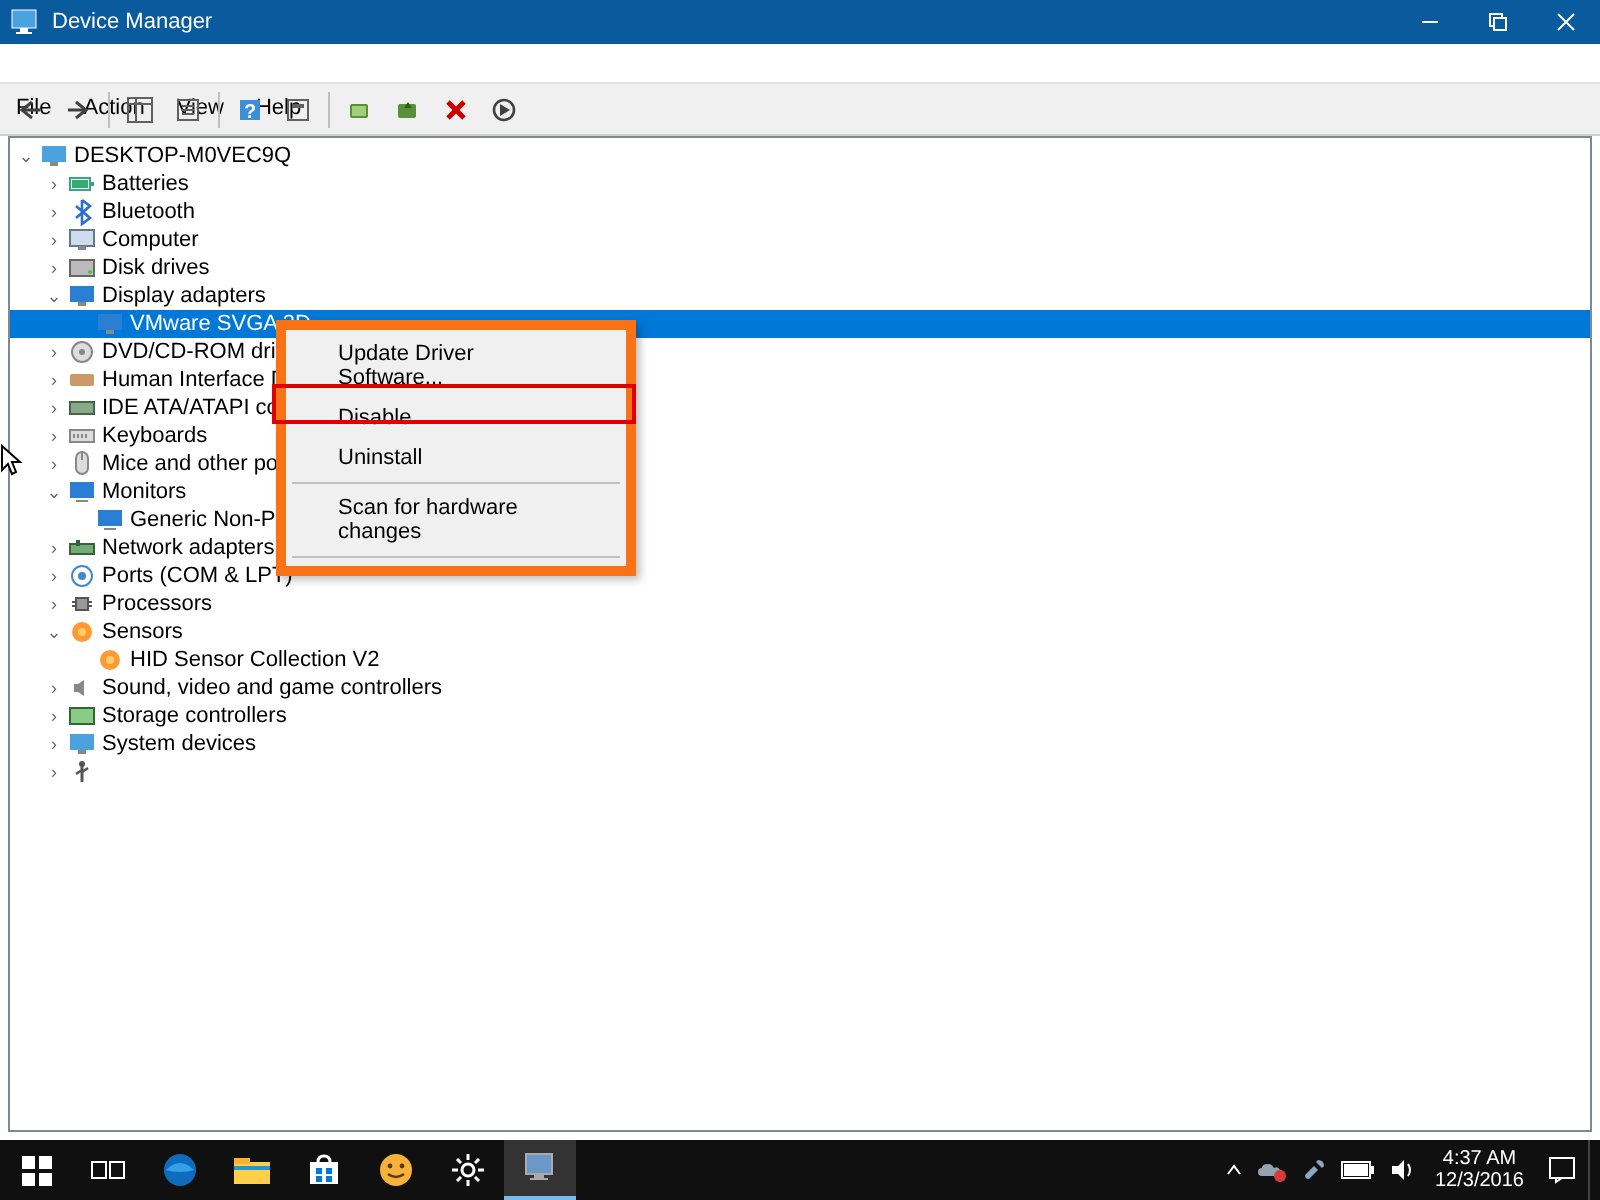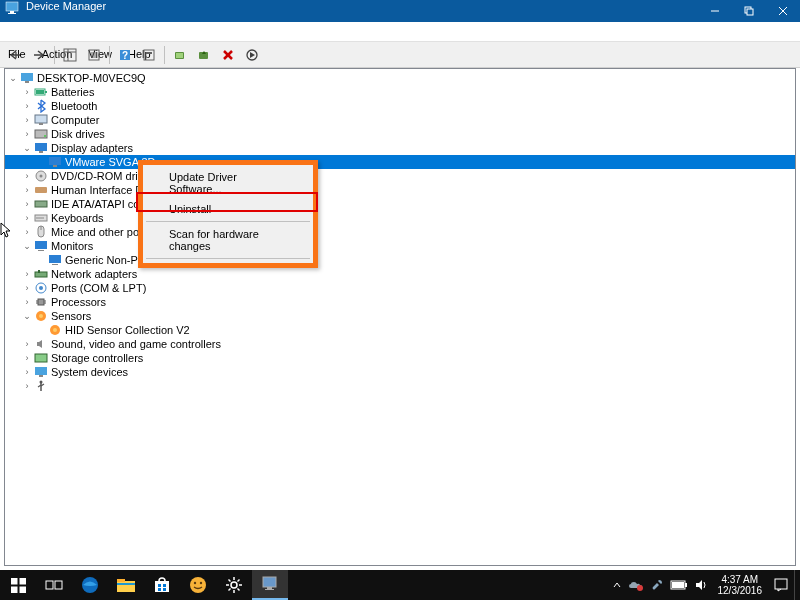--- a/index.html
+++ b/index.html
@@ -1,18 +1,18 @@
 <!DOCTYPE html>
 <html><head>
 <meta charset="utf-8">
 <style>
 * { margin:0; padding:0; box-sizing:border-box; font-family:"Segoe UI",Tahoma,sans-serif; }
 body { width:800px; height:600px; background:#fff; overflow:hidden; position:relative; }
 
-.titlebar { height:22px; background:#0a5a9e; color:#fff; display:flex; align-items:flex-start; font-size:11px; }
+.titlebar { height:22px; background:#0a5a9e; color:#fff; display:flex; align-items:center; font-size:11px; }
 .titlebar .icon { width:16px; height:16px; margin:0 4px; display:flex; align-items:center; justify-content:center; }
 .titlebar .title { flex:1; padding-left:2px; }
 .win-controls { display:flex; height:100%; }
 .win-controls div { width:34px; display:flex; align-items:center; justify-content:center; cursor:pointer; }
 
 .menubar { height:20px; background:#fff; display:flex; align-items:center; font-size:11px; border-bottom:1px solid #e1e1e1; }
 .menubar span { padding:2px 8px; cursor:pointer;margin-top:44px; }
 
 .toolbar { height:26px; background:#f0f0f0; border-bottom:1px solid #d0d0d0; display:flex; align-items:center; padding:0 4px; gap:2px; }
 .tbtn { width:22px; height:22px; display:flex; align-items:center; justify-content:center; cursor:pointer; border:1px solid transparent; font-size:12px; }
@@ -384,20 +384,21 @@
             <line x1="6" y1="3" x2="6" y2="12" stroke="#555" stroke-width="1.5"></line>
             <path d="M6 6 L3 8 M6 7 L9 5" stroke="#555" stroke-width="1.2" fill="none"></path>
           </svg>
         </span>
       </div>
     </div>
 </div>
 
 <div class="ctxmenu" id="cmenu" style="left:138px; top:160px;">
   <div class="it">Update Driver Software...</div>
+  <div class="it">Disable</div>
   <div class="it">Uninstall</div>
   <div class="sep"></div>
   <div class="it">Scan for hardware changes</div>
   <div class="sep"></div>
 </div>
 <div class="highlight-box" style="left:136px; top:192px; width:182px; height:20px;"></div>
 
 <svg class="cursor-arrow" style="left:0px; top:222px;" width="12" height="18">
     <path d="M1 1 L1 13 L4 10 L6 15 L8 14 L6 9 L10 9 Z" fill="#fff" stroke="#000" stroke-width="1"></path>
   </svg>

